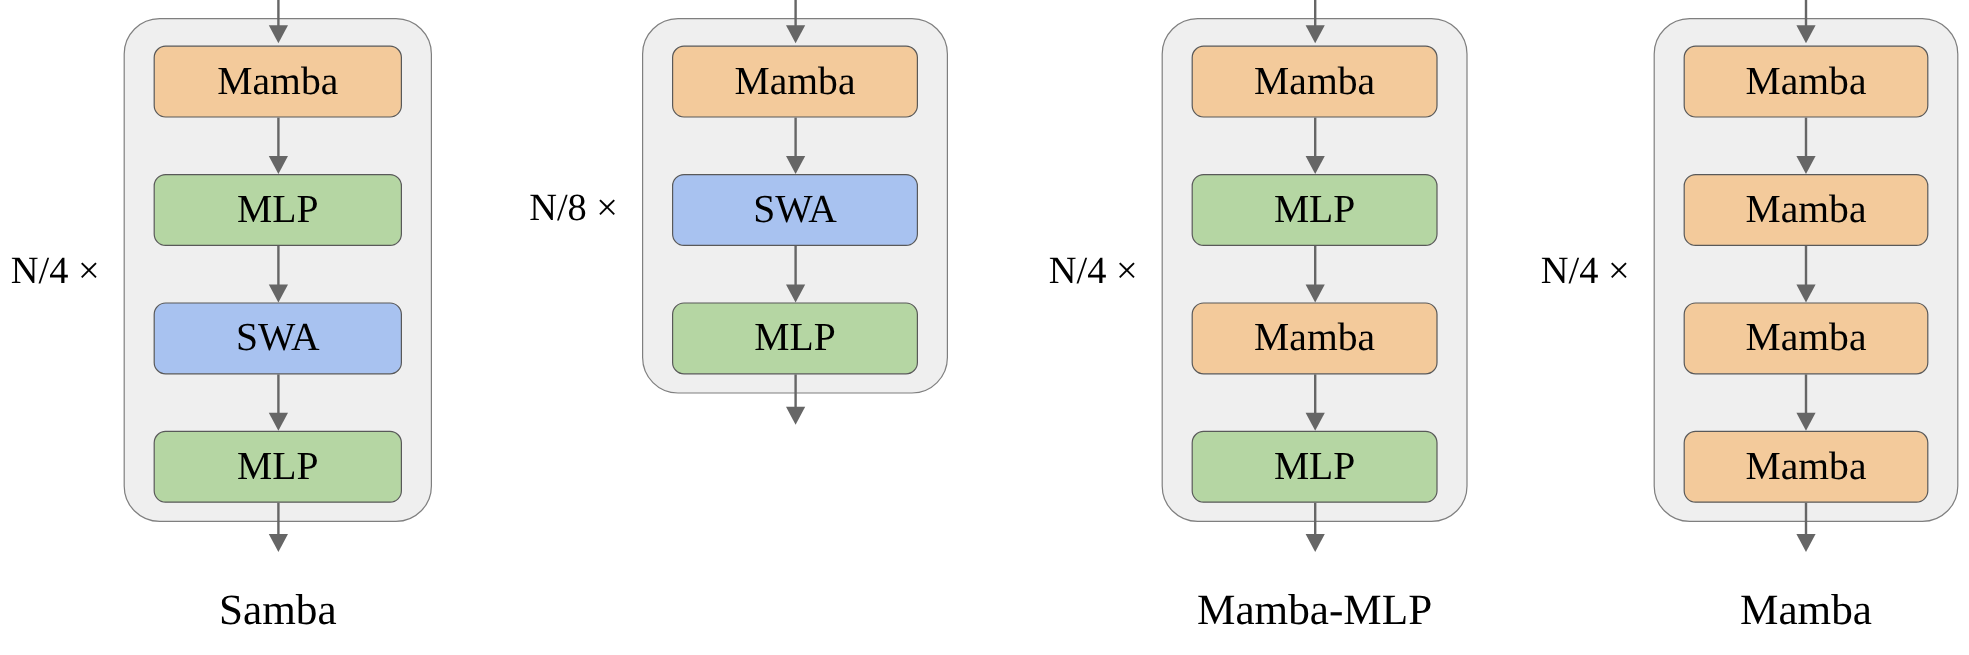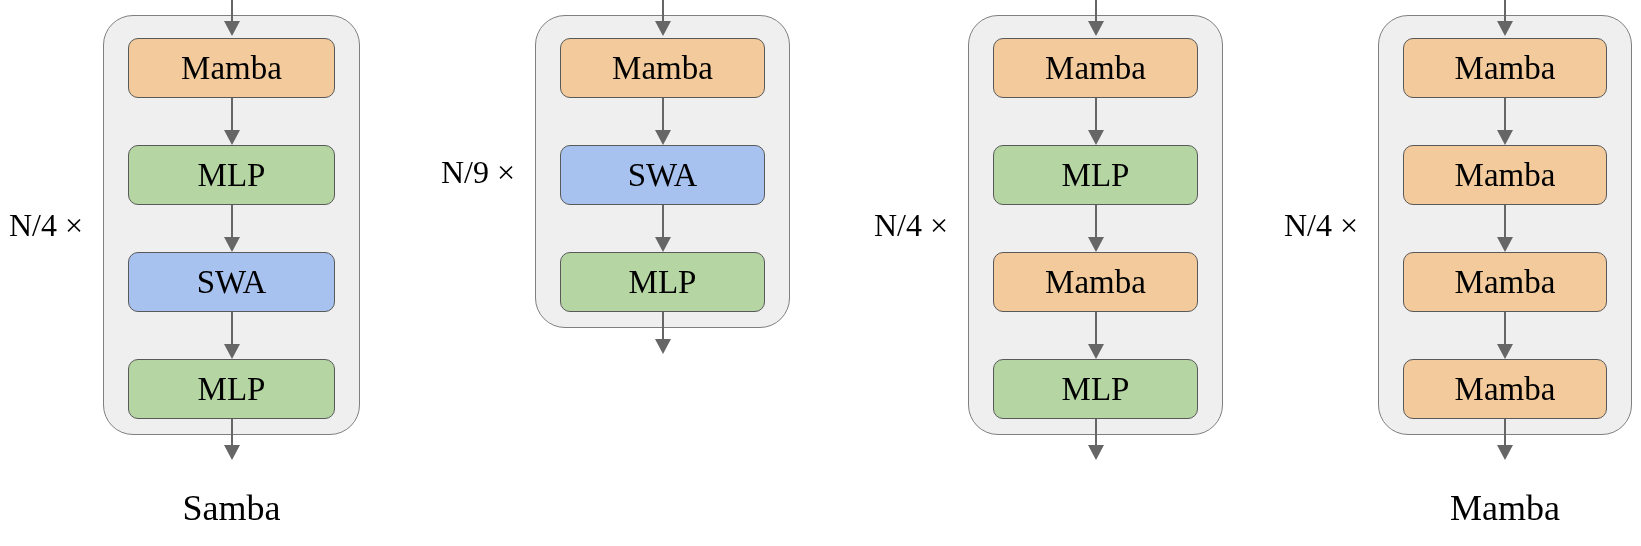--- a/index.html
+++ b/index.html
@@ -68,21 +68,21 @@
     <div class="blk mlp" style="top:359px;">
         <span>MLP</span>
       </div>
     <div class="vline" style="top:419px;height:27px;"></div>
     <div class="ahead" style="top:445px;"></div>
     <div class="caption">Samba</div>
   </div>
 
   <div class="arch" style="left:535px;width:255px;">
     <div class="box" style="height:313px;"></div>
-    <div class="mult" style="top:151px;">N/9 ×</div>
+    <div class="mult" style="top:151px;">N/8 ×</div>
     <div class="vline" style="top:0;height:22px;"></div>
     <div class="ahead" style="top:21px;"></div>
     <div class="blk mamba" style="top:38px;">
         <span>Mamba</span>
       </div>
     <div class="vline" style="top:98px;height:33px;"></div>
     <div class="ahead" style="top:130px;"></div>
     <div class="blk swa" style="top:145px;">
         <span>SWA</span>
       </div>
@@ -113,20 +113,21 @@
     <div class="blk mamba" style="top:252px;">
         <span>Mamba</span>
       </div>
     <div class="vline" style="top:312px;height:33px;"></div>
     <div class="ahead" style="top:344px;"></div>
     <div class="blk mlp" style="top:359px;">
         <span>MLP</span>
       </div>
     <div class="vline" style="top:419px;height:27px;"></div>
     <div class="ahead" style="top:445px;"></div>
+    <div class="caption">Mamba-MLP</div>
   </div>
 
   <div class="arch" style="left:1378px;width:254px;">
     <div class="box" style="height:420px;"></div>
     <div class="mult" style="top:204px;">N/4 ×</div>
     <div class="vline" style="top:0;height:22px;"></div>
     <div class="ahead" style="top:21px;"></div>
     <div class="blk mamba" style="top:38px;">
         <span>Mamba</span>
       </div>

